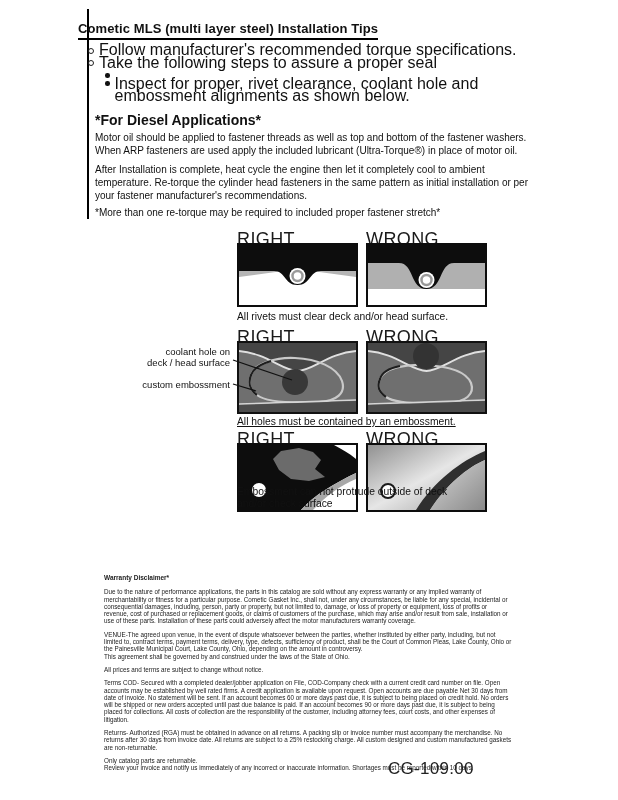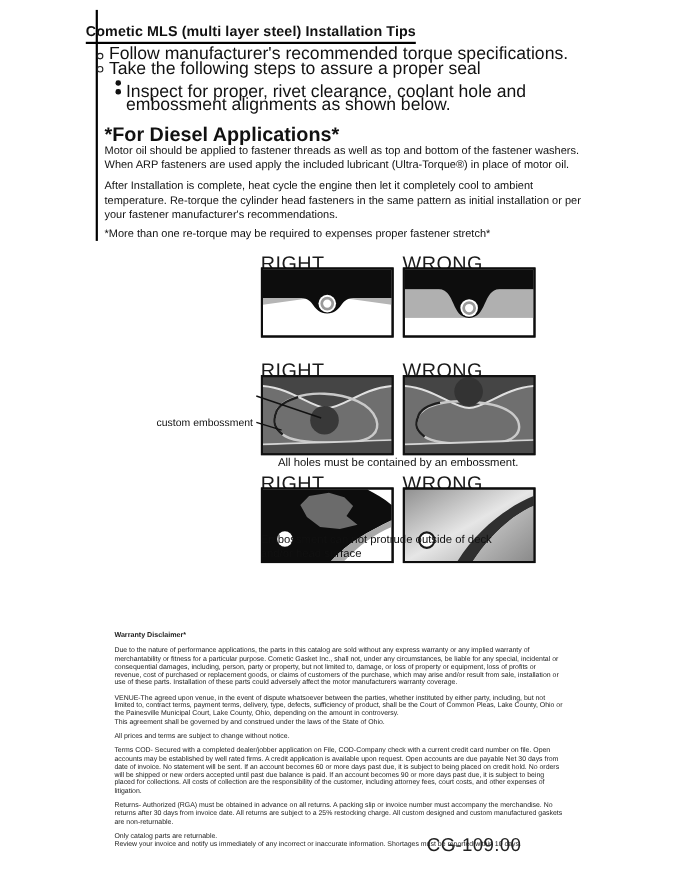--- a/index.html
+++ b/index.html
@@ -7,29 +7,29 @@
         font-family:"Liberation Sans", sans-serif;color:#111;}
   .abs{position:absolute;}
   .vrule{left:87px;top:9px;width:2px;height:210px;background:#000;}
   .title{left:78px;top:21px;font-size:13px;font-weight:bold;letter-spacing:0.1px;
          border-bottom:2px solid #000;padding-bottom:2px;}
   .bullets{left:88px;top:44px;width:460px;}
   .b-row{display:flex;gap:5px;font-size:16px;line-height:12.8px;margin-bottom:0;}
   .b-marker{width:4px;height:4px;border:1.2px solid #222;border-radius:50%;flex:none;margin-top:3.5px;}
   .sb-row{margin-left:17px;}
   .sb-marker{width:4.5px;height:4.5px;background:#111;border-radius:50%;flex:none;margin-top:3.5px;}
-  .diesel-h{left:95px;top:112px;font-size:18px;font-weight:bold;}
+  .diesel-h{left:95px;top:112px;font-size:14px;font-weight:bold;}
   .para{width:445px;font-size:10px;line-height:13.2px;}
   .d-p1{left:95px;top:131px;}
   .d-p2{left:95px;top:163px;}
   .d-note{left:95px;top:206px;}
   .dlabel{width:121px;text-align:left;font-size:18px;letter-spacing:0.4px;color:#1a1a1a;}
   .panel{width:121px;}
   .caption{font-size:10.3px;color:#111;}
-  .cap-center{width:250px;text-align:center;}
+  .cap-center{width:250px;text-align:left;text-decoration:underline;}
   .ann{width:120px;text-align:right;font-size:9.5px;line-height:11px;color:#111;}
   .legal{left:104px;top:574px;width:408px;font-size:6.3px;line-height:7.3px;color:#222;}
   .legal h4{margin:0 0 7px 0;font-size:6.5px;}
   .legal p{margin:0 0 6px 0;}
   .legal p.nogap{margin-bottom:0;}
   .footer{left:388px;top:759px;font-size:17px;letter-spacing:0.3px;color:#222;}
   .overlay{left:0;top:0;width:618px;height:800px;pointer-events:none;}
 </style>
 </head>
 <body>
@@ -54,21 +54,21 @@
     </div>
     <div class="b-row sb-row">
       <span class="sb-marker"></span>
       <span>Inspect for proper, rivet clearance, coolant hole and embossment alignments as shown below.</span>
     </div>
   </div>
 
   <div class="abs diesel-h">*For Diesel Applications*</div>
   <div class="abs para d-p1">Motor oil should be applied to fastener threads as well as top and bottom of the fastener washers. When ARP fasteners are used apply the included lubricant (Ultra-Torque®) in place of motor oil.</div>
   <div class="abs para d-p2">After Installation is complete, heat cycle the engine then let it completely cool to ambient temperature. Re-torque the cylinder head fasteners in the same pattern as initial installation or per your fastener manufacturer's recommendations.</div>
-  <div class="abs para d-note">*More than one re-torque may be required to expenses proper fastener stretch*</div>
+  <div class="abs para d-note">*More than one re-torque may be required to included proper fastener stretch*</div>
 
   <div class="abs dlabel" style="left:237px;top:229px;">RIGHT</div>
   <div class="abs dlabel" style="left:366px;top:229px;">WRONG</div>
 
   <svg class="abs panel" style="left:237px;top:243px;" width="121" height="64" viewBox="0 0 121 64">
     <rect x="1" y="1" width="119" height="62" fill="#ffffff" stroke="#0d0d0d" stroke-width="2"></rect>
     <polygon points="2,28 2,34 46,28" fill="#b5b5b5"></polygon>
     <polygon points="119,28 119,34 75,28" fill="#b5b5b5"></polygon>
     <path d="M2 2 H119 V28 H84 C72 28 74 42 60.5 42 C47 42 49 28 37 28 H2 Z" fill="#0d0d0d"></path>
     <circle cx="60.5" cy="33" r="8" fill="#ffffff"></circle>
@@ -78,24 +78,29 @@
 
   <svg class="abs panel" style="left:366px;top:243px;" width="121" height="64" viewBox="0 0 121 64">
     <rect x="1" y="1" width="119" height="62" fill="#ffffff" stroke="#0d0d0d" stroke-width="2"></rect>
     <rect x="2" y="20" width="117" height="26" fill="#b0b0b0"></rect>
     <path d="M2 2 H119 V20 H88 C73 20 77 46 60.5 46 C44 46 48 20 33 20 H2 Z" fill="#0d0d0d"></path>
     <circle cx="60.5" cy="37" r="8" fill="#ffffff"></circle>
     <circle cx="60.5" cy="37" r="5" fill="#ffffff" stroke="#9a9a9a" stroke-width="2.5"></circle>
     <rect x="1" y="1" width="119" height="62" fill="none" stroke="#0d0d0d" stroke-width="2"></rect>
   </svg>
 
+  <div class="abs caption" style="left:237px;top:311px;">All rivets must clear deck and/or head surface.</div>
 
   <div class="abs dlabel" style="left:237px;top:327px;">RIGHT</div>
   <div class="abs dlabel" style="left:366px;top:327px;">WRONG</div>
 
+  <div class="abs ann" style="left:110px;top:346px;">
+    <div>coolant hole on</div>
+    <div>deck / head surface</div>
+  </div>
   <div class="abs ann" style="left:110px;top:379px;">custom embossment</div>
 
   <svg class="abs panel" style="left:237px;top:341px;" width="121" height="73" viewBox="0 0 121 73">
     <rect x="1" y="1" width="119" height="71" fill="#6f6f6f" stroke="#111" stroke-width="2"></rect>
     <path d="M2 2 H119 V10 C92 12 75 30 60.5 30 C46 30 29 12 2 10 Z" fill="#454545"></path>
     <path d="M2 10 C29 12 46 30 60.5 30 C75 30 92 12 119 10" stroke="#e0e0e0" stroke-width="1.8" fill="none"></path>
     <path d="M14 34 C18 22 40 16 58 17 C80 18 100 26 105 40 C109 52 100 60 82 61 C60 62 30 62 20 54 C12 48 11 42 14 34 Z" stroke="#c9c9c9" stroke-width="2.2" fill="none"></path>
     <path d="M20 54 C12 48 11 42 14 34 C16 28 24 23 34 20" stroke="#1e1e1e" stroke-width="2.2" fill="none"></path>
     <circle cx="58" cy="41" r="13" fill="#383838"></circle>
     <path d="M2 63 L119 59" stroke="#d5d5d5" stroke-width="1.5"></path>
@@ -143,21 +148,21 @@
     </defs>
     <rect x="1" y="1" width="119" height="67" fill="url(#g1)" stroke="#0d0d0d" stroke-width="2"></rect>
     <path d="M119 8 C95 18 68 38 50 67 H64 C80 42 102 24 119 17 Z" fill="#2f2f2f"></path>
     <path d="M119 17 C102 24 80 42 64 67 H119 Z" fill="url(#g2)"></path>
     <circle cx="22" cy="48" r="7" fill="#ffffff" stroke="#1a1a1a" stroke-width="2"></circle>
     <rect x="1" y="1" width="119" height="67" fill="none" stroke="#0d0d0d" stroke-width="2"></rect>
   </svg>
 
   <div class="abs caption" style="left:237px;top:486px;line-height:12px;">
     <div>Embossment can not protrude outside of deck</div>
-    <div>and/or head surface</div>
+    <div>and/or check surface</div>
   </div>
 
   <svg class="abs overlay" viewBox="0 0 618 800">
     <line x1="233" y1="360" x2="292" y2="380" stroke="#111" stroke-width="1.2"></line>
     <line x1="233" y1="384" x2="256" y2="391" stroke="#111" stroke-width="1.2"></line>
   </svg>
 
   <div class="abs legal">
     <h4>Warranty Disclaimer*</h4>
     <p>Due to the nature of performance applications, the parts in this catalog are sold without any express warranty or any implied warranty of merchantability or fitness for a particular purpose.  Cometic Gasket Inc., shall not, under any circumstances, be liable for any special, incidental or consequential damages, including, person, party or property, but not limited to, damage, or loss of property or equipment, loss of profits or revenue, cost of purchased or replacement goods, or claims of customers of the purchase, which may arise and/or result from sale, installation or use of these parts.  Installation of these parts could adversely affect the motor manufacturers warranty coverage.</p>

